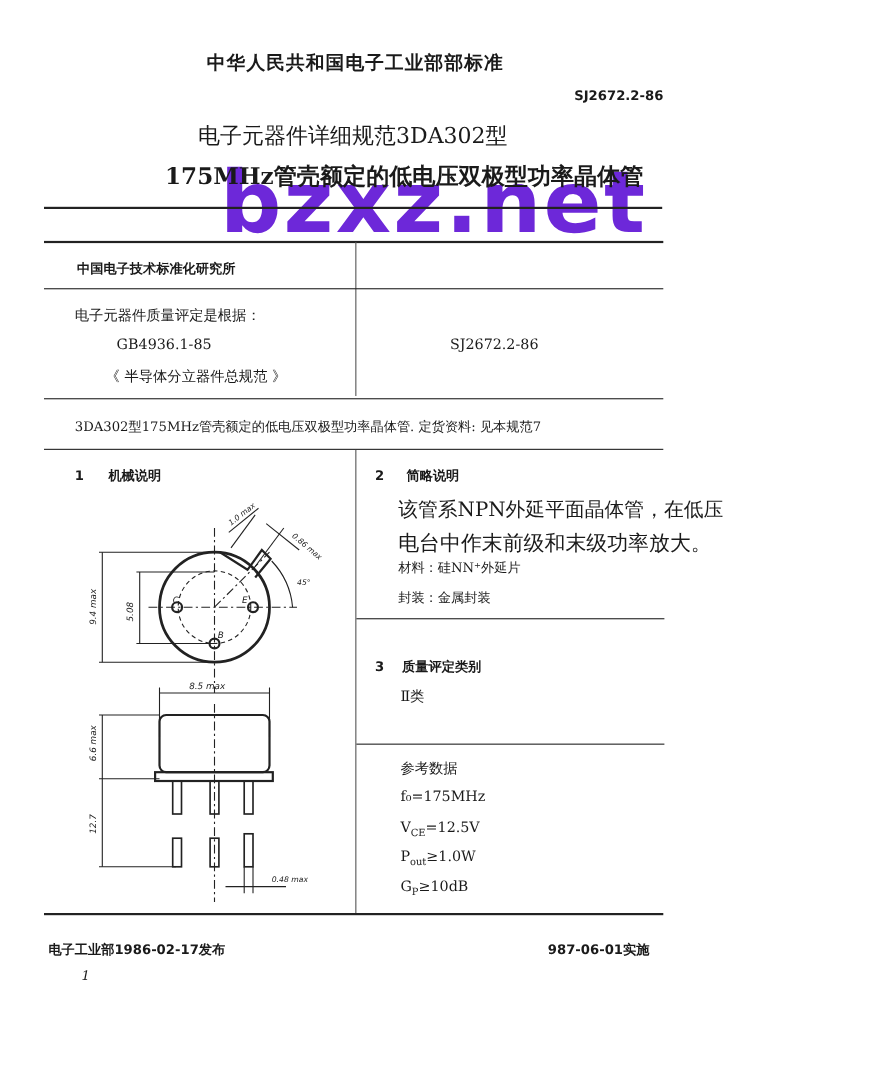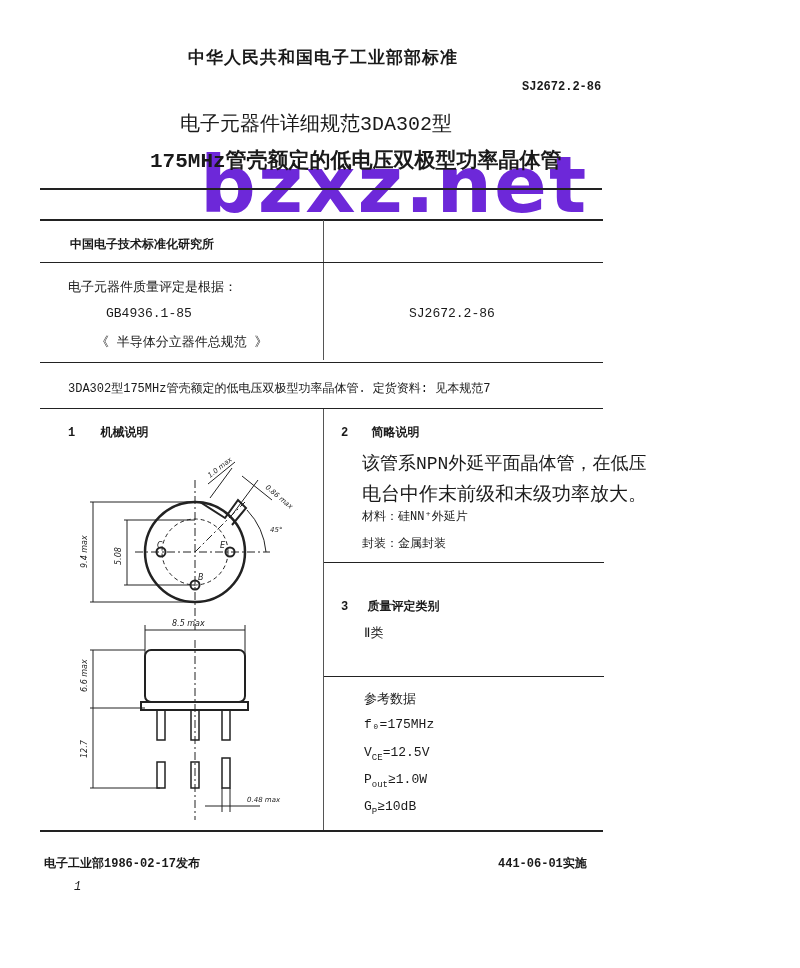--- a/index.html
+++ b/index.html
@@ -4,21 +4,21 @@
 <style>
   html, body { margin:0; padding:0; background:#ffffff; }
   body { width:800px; height:968px; position:relative; overflow:hidden;
          font-family:"DejaVu Serif", serif; color:#1a1a1a; }
   .abs { position:absolute; }
   .bold { font-family:"DejaVu Sans", sans-serif; font-weight:bold; }
   .hline { position:absolute; background:#222; height:2px; }
   .vline { position:absolute; background:#555; width:1px; }
   .watermark { position:absolute; left:200px; top:140px; font-family:"DejaVu Sans", sans-serif;
                font-weight:bold; font-size:78px; color:#6d28d9; letter-spacing:2px; z-index:0; }
-  .txt { position:absolute; z-index:2; white-space:nowrap;font-family:Liberation Mono, monospace; }
+  .txt { position:absolute; z-index:2; white-space:nowrap; }
   sub { font-size:9px; }
 </style>
 </head>
 <body>
 
 <div class="watermark">bzxz.net</div>
 
 <div class="txt bold" style="left:188px;top:46px;font-size:17px;letter-spacing:1px;">中华人民共和国电子工业部部标准</div>
 <div class="txt bold" style="left:522px;top:80px;font-size:12px;">SJ2672.2-86</div>
 <div class="txt" style="left:180px;top:110px;font-size:20px;">电子元器件详细规范3DA302型</div>
@@ -127,14 +127,14 @@
 <div class="hline" style="left:324px;top:676px;width:280px;height:1px;"></div>
 
 <div class="txt" style="left:364px;top:690px;font-size:13px;">参考数据</div>
 <div class="txt" style="left:364px;top:717px;font-size:13px;">f₀=175MHz</div>
 <div class="txt" style="left:364px;top:745px;font-size:13px;"><span>V</span><sub>CE</sub><span>=12.5V</span></div>
 <div class="txt" style="left:364px;top:772px;font-size:13px;"><span>P</span><sub>out</sub><span>≥1.0W</span></div>
 <div class="txt" style="left:364px;top:799px;font-size:13px;"><span>G</span><sub>P</sub><span>≥10dB</span></div>
 
 <div class="hline" style="left:40px;top:830px;width:563px;"></div>
 <div class="txt bold" style="left:44px;top:855px;font-size:12px;">电子工业部1986-02-17发布</div>
-<div class="txt bold" style="left:498px;top:855px;font-size:12px;">441-06-01实施</div>
+<div class="txt bold" style="left:498px;top:855px;font-size:12px;">987-06-01实施</div>
 <div class="txt" style="left:74px;top:880px;font-size:12px;font-style:italic;">1</div>
 
 </body></html>

